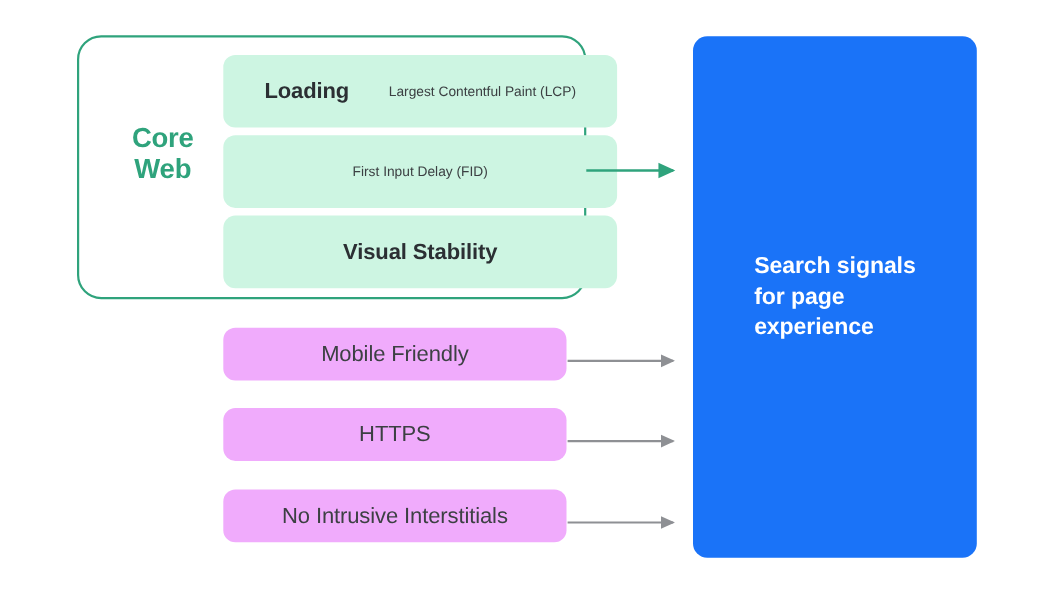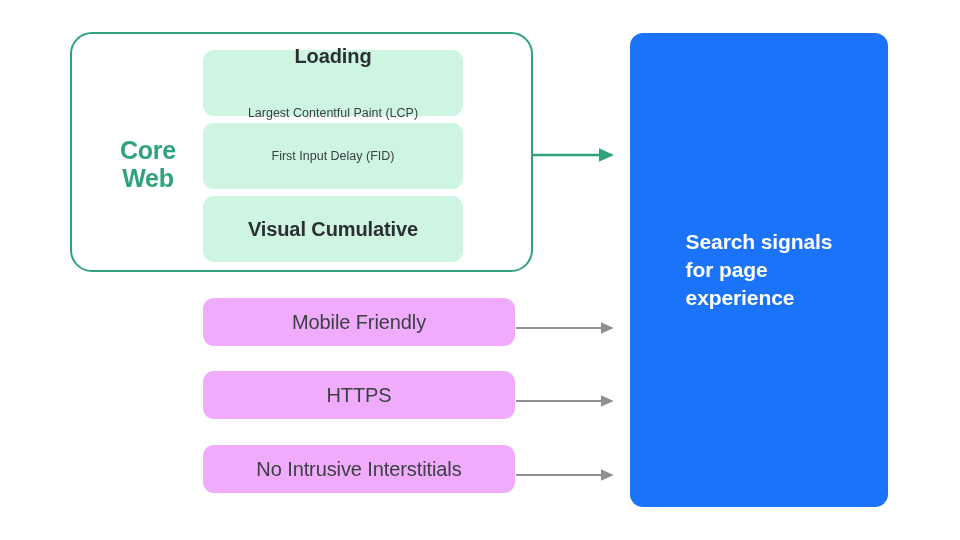--- a/index.html
+++ b/index.html
@@ -39,35 +39,33 @@
     position: absolute;
     left: 100px;
     top: 112px;
     width: 96px;
     text-align: center;
     color: #2FA37C;
     font-size: 25px;
     font-weight: bold;
     line-height: 28px;
     letter-spacing: -0.2px;
-    margin-top: 24px;
   }
   .cwv-label span { display: block; }
 
   
   .metric-card {
     position: absolute;
     left: 203px;
-    width: 260px;
+    width: 358px;
     height: 66px;
     background: #CDF5E2;
     border-radius: 11px;
     box-sizing: border-box;
     display: flex;
-    flex-direction: column;
     align-items: center;
     justify-content: center;
     gap: 36px;
   }
   .metric-card.m1 { top: 50px; }
   .metric-card.m2 { top: 123px; }
   .metric-card.m3 { top: 196px; }
 
   .metric-title {
     font-size: 20px;
@@ -156,21 +154,21 @@
   <div class="metric-card m1">
     <div class="metric-title">Loading</div>
     <div class="metric-sub">Largest Contentful Paint (LCP)</div>
   </div>
 
   <div class="metric-card m2">
     <div class="metric-sub">First Input Delay (FID)</div>
   </div>
 
   <div class="metric-card m3">
-    <div class="metric-title">Visual Cumulative</div>
+    <div class="metric-title">Visual Stability</div>
   </div>
 
   <div class="signal-card s1">
     <div class="signal-label">Mobile Friendly</div>
   </div>
 
   <div class="signal-card s3">
     <div class="signal-label">No Intrusive Interstitials</div>
   </div>
 

